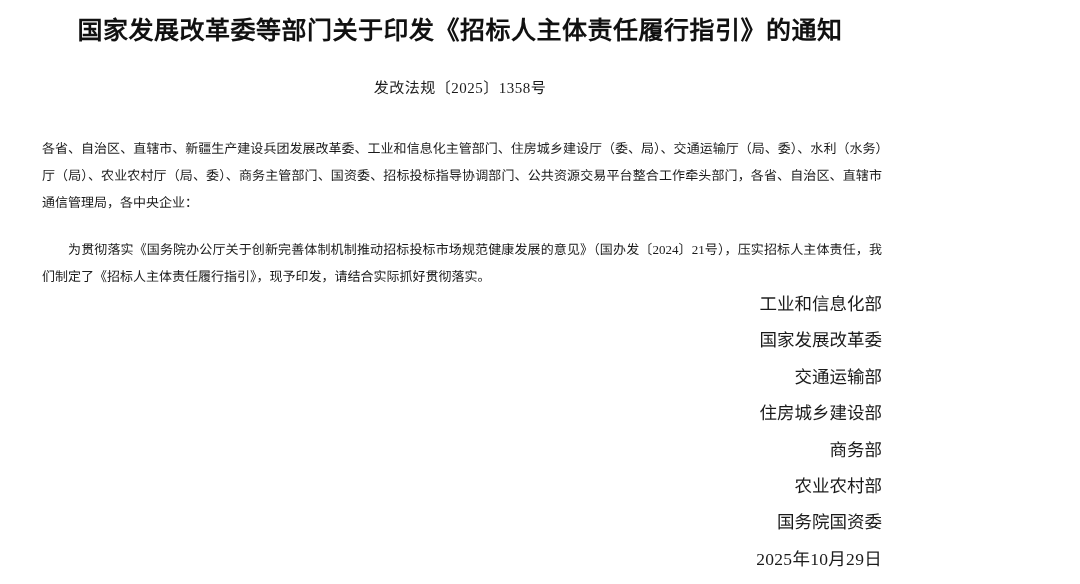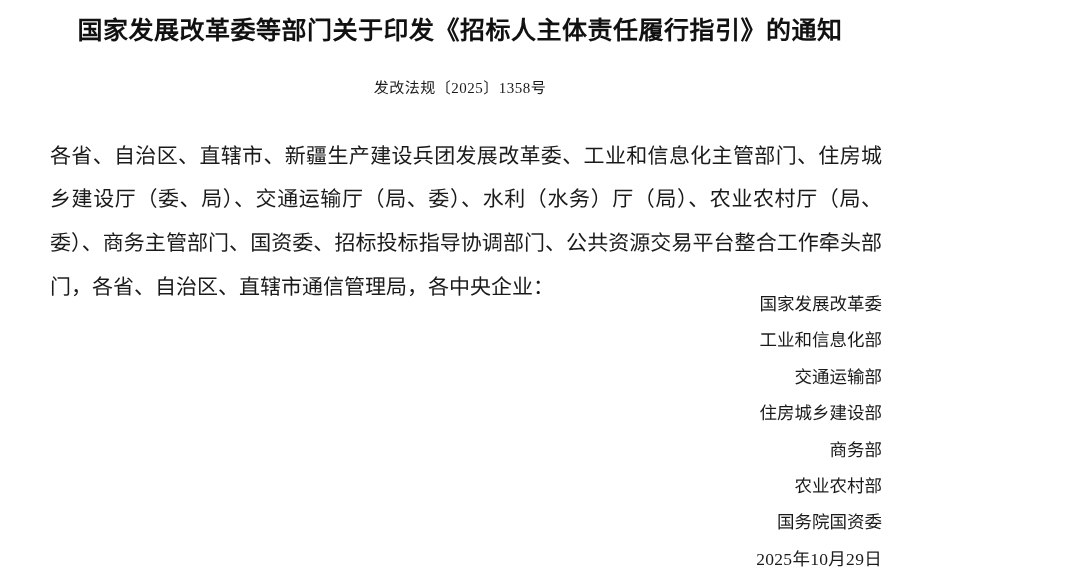--- a/index.html
+++ b/index.html
@@ -38,22 +38,22 @@
     text-align: center;
     font-size: 15px;
     font-weight: 400;
     letter-spacing: 0.5px;
     color: #1a1a1a;
   }
   .body-block {
     padding-top: 22px;
   }
   .para {
-    margin: 0 0 6px 12px;
-    font-size: 21px;
+    margin: 0 0 6px 4px;
+    font-size: 13px;
     line-height: 2.08;
     text-align: justify;
     text-justify: inter-ideograph;
     color: #1a1a1a;
   }
   .para.indent {
     text-indent: 2em;
     padding-top: 14px;
   }
   .signature-block {
@@ -77,25 +77,26 @@
 <body>
 
 <div class="page">
 
   <h1 class="doc-title">国家发展改革委等部门关于印发《招标人主体责任履行指引》的通知</h1>
 
   <p class="doc-number">发改法规〔2025〕1358号</p>
 
   <div class="body-block">
     <p class="para">各省、自治区、直辖市、新疆生产建设兵团发展改革委、工业和信息化主管部门、住房城乡建设厅（委、局）、交通运输厅（局、委）、水利（水务）厅（局）、农业农村厅（局、委）、商务主管部门、国资委、招标投标指导协调部门、公共资源交易平台整合工作牵头部门，各省、自治区、直辖市通信管理局，各中央企业：</p>
+    <p class="para indent">为贯彻落实《国务院办公厅关于创新完善体制机制推动招标投标市场规范健康发展的意见》（国办发〔2024〕21号），压实招标人主体责任，我们制定了《招标人主体责任履行指引》，现予印发，请结合实际抓好贯彻落实。</p>
   </div>
 
   <div class="signature-block">
+    <div class="sig-line">工业和信息化部</div>
     <div class="sig-line">国家发展改革委</div>
-    <div class="sig-line">工业和信息化部</div>
     <div class="sig-line">交通运输部</div>
     <div class="sig-line">住房城乡建设部</div>
     <div class="sig-line">商务部</div>
     <div class="sig-line">农业农村部</div>
     <div class="sig-line">国务院国资委</div>
     <div class="sig-line date">2025年10月29日</div>
   </div>
 
 </div>
 

